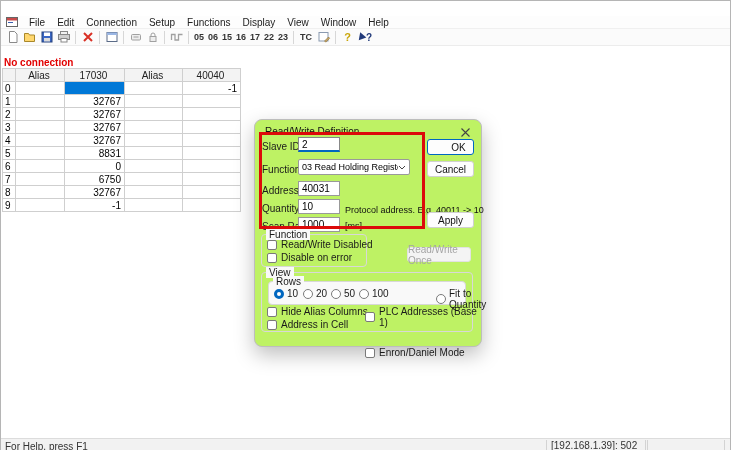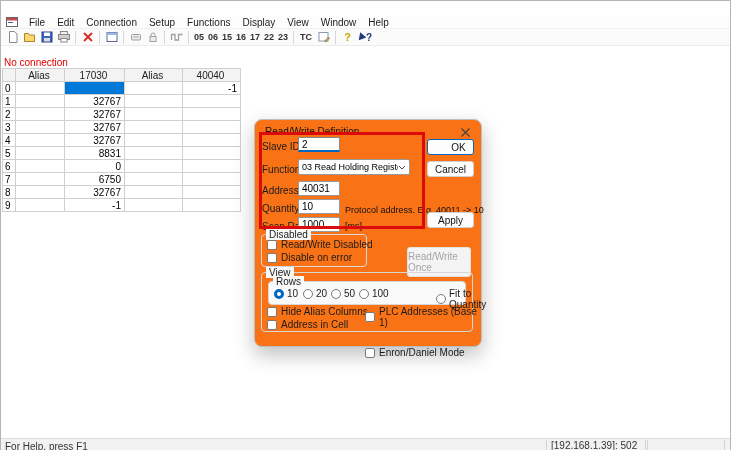--- a/index.html
+++ b/index.html
@@ -31,37 +31,37 @@
   .tb-sep { width:1px; height:13px; background:#d7d7d7; margin:0 3px; }
   .tb-num { font-size:9px; font-weight:bold; color:#333; padding:0 2px; height:15px; line-height:15px; }
   .tb-txt { font-size:9px; font-weight:bold; color:#333; padding:0 3px; height:15px; line-height:15px; }
   .q-help { font-size:11px; font-weight:bold; color:#c9a60a; }
   .ctx-help { display:flex; align-items:center; }
   .ctx-help .arrow { width:0; height:0; border-left:4px solid transparent; border-right:4px solid transparent; border-top:7px solid #223a7a; transform:rotate(40deg); margin-right:1px; }
   .ctx-help .q { font-size:10px; font-weight:bold; color:#223a7a; }
 
   
   .statusline { position:absolute; left:3px; top:45px; font-size:10px; font-weight:bold; color:#000; }
-  .noconn { position:absolute; left:3px; top:56px; font-size:10px; font-weight:normal; color:#e20000; }
+  .noconn { position:absolute; left:3px; top:56px; font-size:10px; font-weight:bold; color:#e20000; }
 
   
   table.grid { position:absolute; left:1px; top:67px; border-collapse:collapse; table-layout:fixed; font-size:10px; }
   table.grid th, table.grid td { border:1px solid #cfcfcf; height:13px; padding:0 3px 0 1px; overflow:hidden; white-space:nowrap; }
   table.grid th { background:#f3f3f3; font-weight:normal; color:#222; }
   table.grid td { background:#fff; text-align:right; }
   table.grid .c0 { width:13px; }
   table.grid .c1 { width:49px; }
   table.grid .c2 { width:60px; }
   table.grid .c3 { width:58px; }
   table.grid .c4 { width:58px; }
   table.grid td.rownum { text-align:left; padding-left:2px; background:#fff; }
   table.grid td.selected { background:#0078d7; }
 
   
-  .dialog { position:absolute; left:253px; top:118px; width:228px; height:228px; background:#f97316;
+  .dialog { position:absolute; left:253px; top:118px; width:228px; height:228px; background:#bef264;
     border:1px solid #bdbdbd; border-radius:8px; box-shadow:0 8px 20px rgba(0,0,0,.25); z-index:10; }
   .dlg-title { position:absolute; left:10px; top:6px; font-size:10px; color:#111; }
   .dlg-close { position:absolute; right:9px; top:5px; width:14px; height:14px; display:flex; align-items:center; justify-content:center; }
 
   .annotation-rect { position:absolute; left:4px; top:12px; width:166px; height:97px; border:3px solid #dc0a0a; z-index:20; pointer-events:none; }
 
   .fld-label { position:absolute; left:7px; font-size:10px; color:#1a1a1a; }
   .fld-input { position:absolute; left:43px; width:42px; height:15px; border:1px solid #999; background:#fff; font-size:10px; font-family:inherit; padding:0 3px; color:#000; }
   .fld-input.focused { border:1px solid #888; border-bottom:2px solid #0067c0; }
   .fld-hint { position:absolute; left:90px; font-size:9px; color:#111; white-space:nowrap; }
@@ -324,30 +324,30 @@
 
     <span class="fld-label" style="top:101px;">Scan Rate:</span>
     <input class="fld-input" style="top: 97px;" value="1000">
     <span class="fld-hint" style="top:101px;">[ms]</span>
 
     <div class="btn default" style="top:19px;">OK</div>
     <div class="btn" style="top:41px;">Cancel</div>
     <div class="btn" style="top:92px;">Apply</div>
 
     <div class="groupbox" style="left:6px; top:114px; width:106px; height:33px;"></div>
-    <span class="gb-legend" style="left:11px; top:109px;">Disabled</span>
+    <span class="gb-legend" style="left:11px; top:109px;">Function</span>
     <div class="chk-row" style="left:12px; top:119px;">
       <span class="chk"></span>
       <span>Read/Write Disabled</span>
     </div>
     <div class="chk-row" style="left:12px; top:132px;">
       <span class="chk"></span>
       <span>Disable on error</span>
     </div>
-    <div class="btn disabled" style="left:152px; top:127px; width:64px; height:30px;">Read/Write Once</div>
+    <div class="btn disabled" style="left:152px; top:127px; width:64px; height:15px;">Read/Write Once</div>
 
     <div class="groupbox" style="left:6px; top:152px; width:212px; height:60px;"></div>
     <span class="gb-legend" style="left:11px; top:147px;">View</span>
 
     <div class="groupbox" style="left:13px; top:161px; width:198px; height:24px; background:#f9f9f9;"></div>
     <span class="gb-legend" style="left:18px; top:156px;">Rows</span>
 
     <div class="radio-row" style="left:19px; top:168px;">
       <span class="rdot checked"></span>
       <span>10</span>

